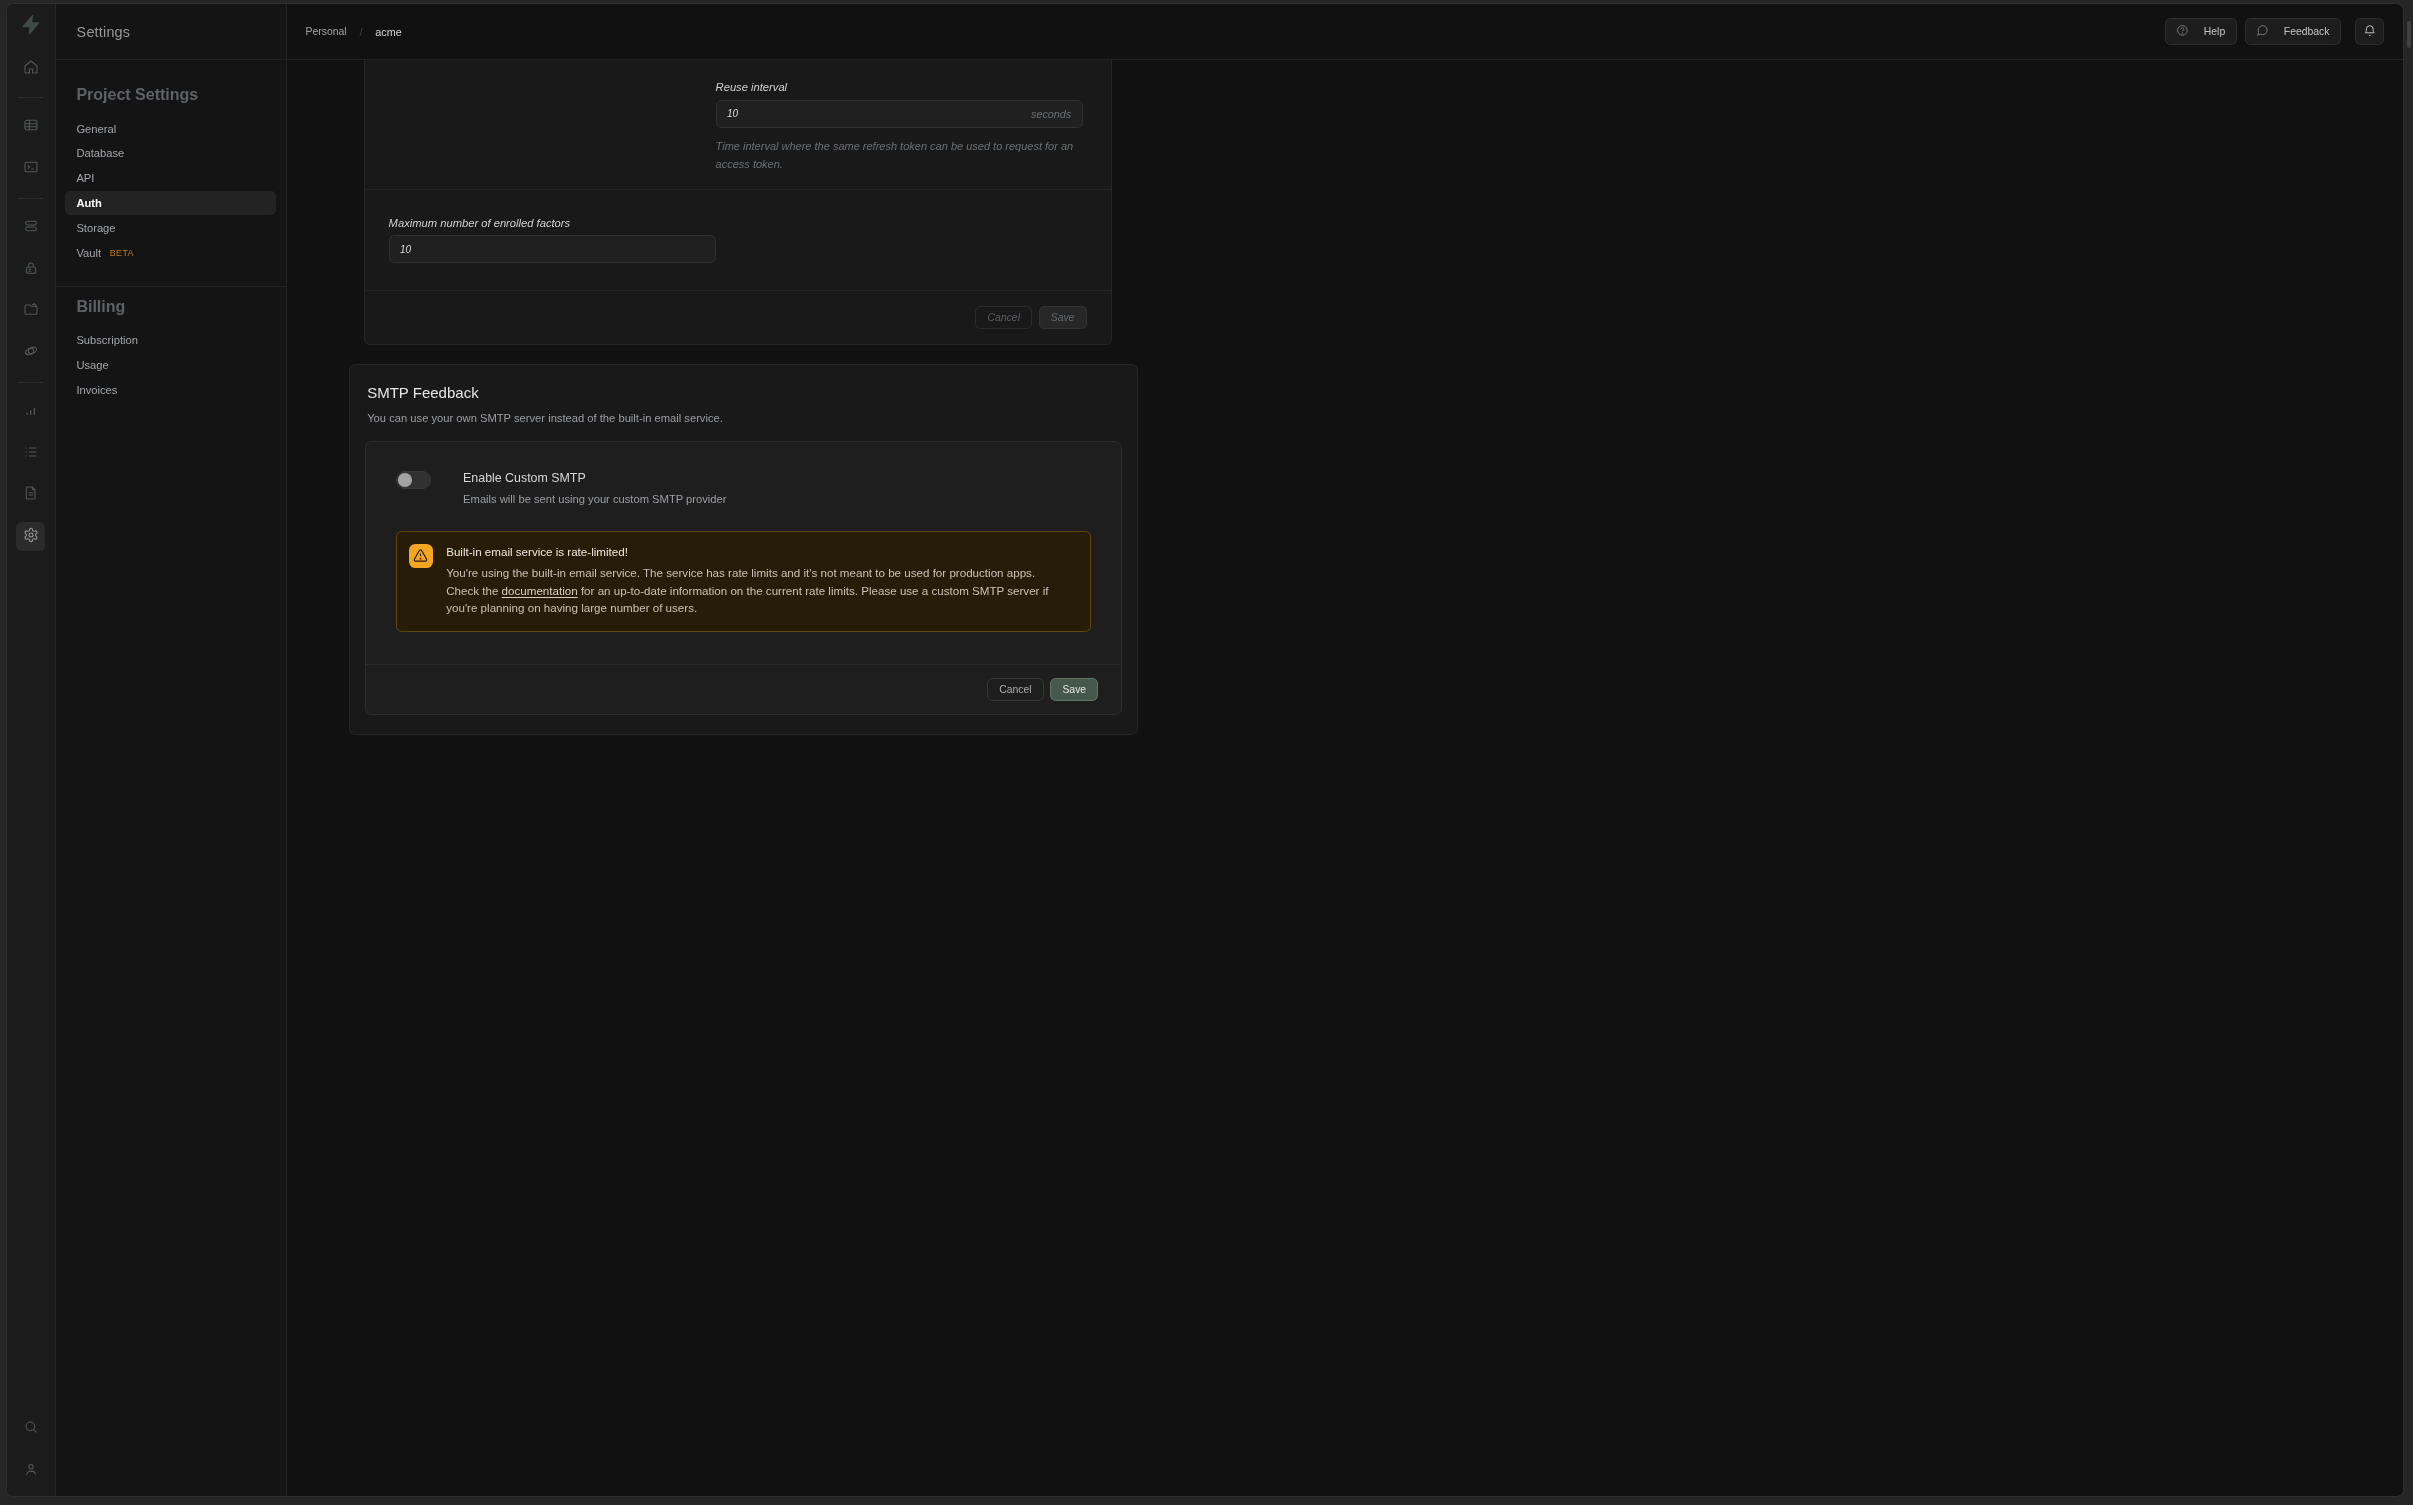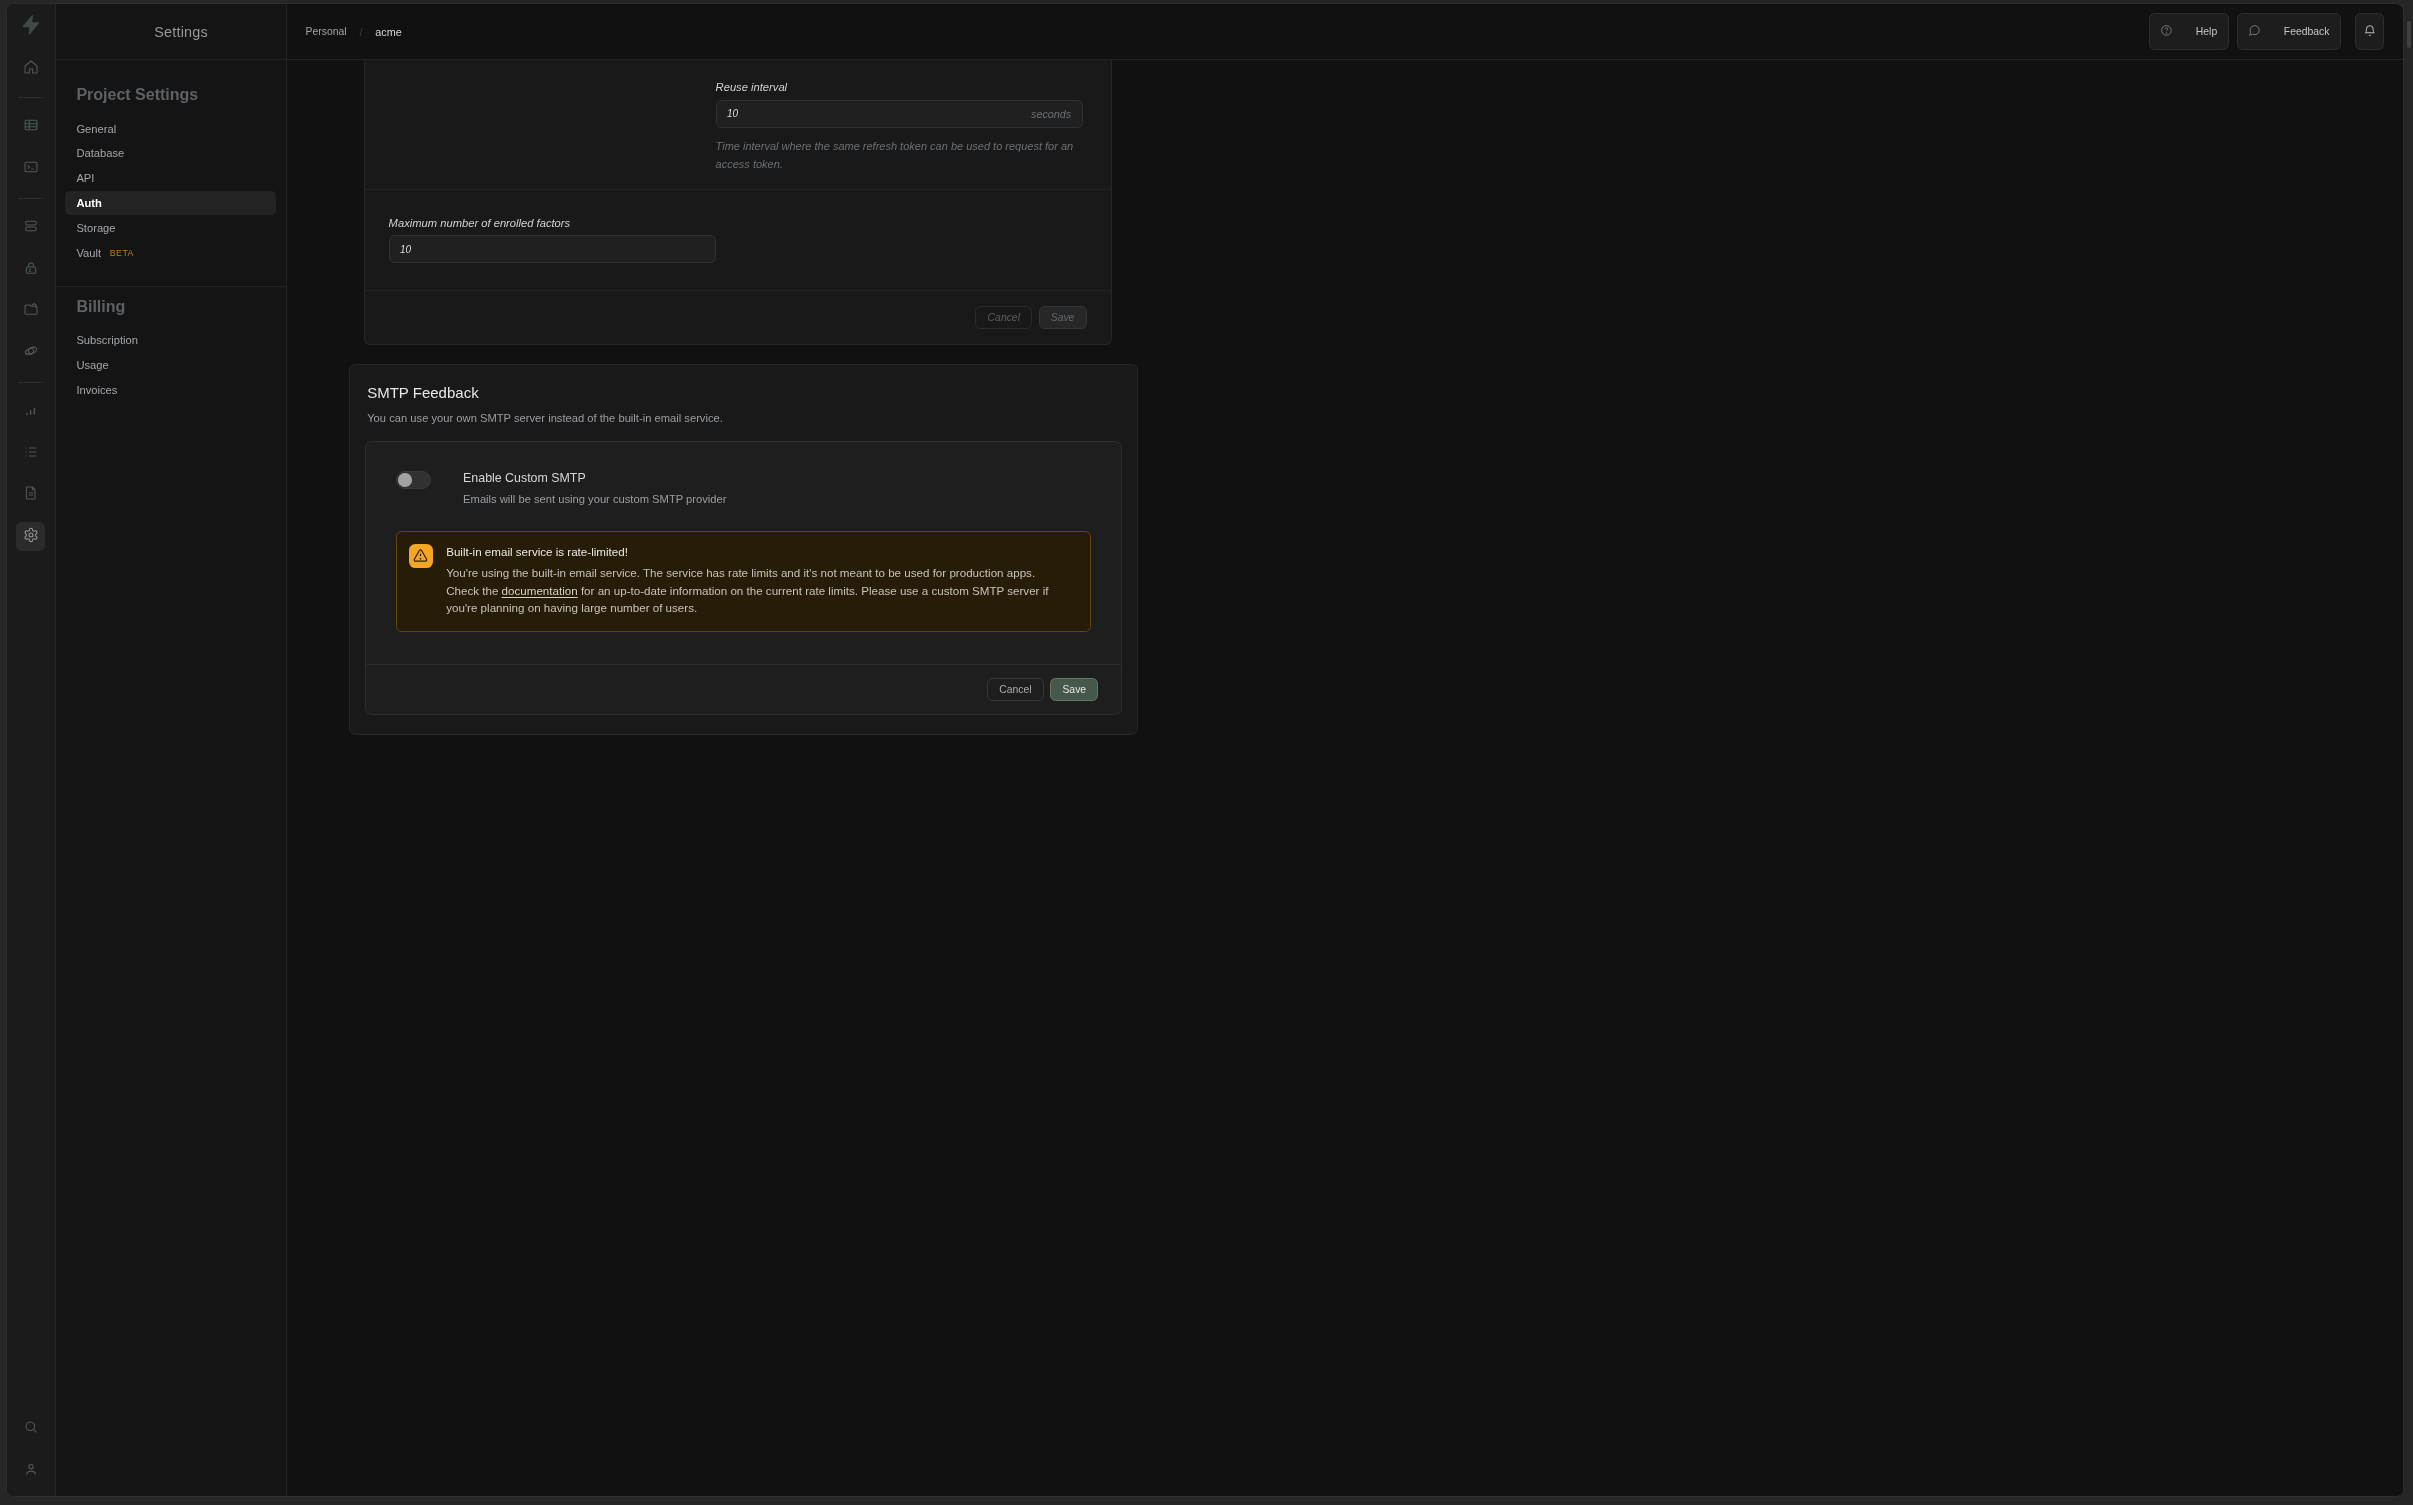--- a/index.html
+++ b/index.html
@@ -19,39 +19,39 @@
   .rail-btn.active { background:#2b2b2b; color:#969d96; }
   .rail-divider { width:25.5px; height:0.8px; background:#2c2c2c; margin:1.6px 0 14.4px 0; flex:0 0 auto; }
   .rail-spacer { flex:1 1 auto; }
   .rail svg { width:16px; height:16px; }
   .rail .logo svg { width:21px; height:21px; }
 
   
   .menu { width:231px; flex:0 0 231px; background:#141414; border-right:0.8px solid #242424;
     display:flex; flex-direction:column; }
   .menu-header { height:56px; flex:0 0 56px; border-bottom:0.8px solid #222222;
-    display:flex; align-items:center; padding-left:21px;justify-content:center; }
+    display:flex; align-items:center; padding-left:21px; }
   .menu-title { font-size:14.4px; color:#969899; letter-spacing:0.2px; }
   .menu-nav { padding:14.4px 9.6px 0 9.6px; }
   .nav-heading { font-size:16px; color:#5e6165; padding-left:11.2px; margin:11.2px 0 12.8px 0;font-weight:bold; }
   .nav-item { height:24px; display:flex; align-items:center; padding-left:11.2px; margin-bottom:0.8px;
     font-size:11.2px; color:#a3a6aa; border-radius:4.8px; cursor:pointer; }
   .nav-item.active { background:#232323; color:#ffffff; font-weight:bold; }
   .nav-badge { font-size:8.8px; color:#bf7e1a; margin-left:8.8px; letter-spacing:0.4px; }
   .menu-divider { height:0.8px; background:#232323; margin:21px -9.6px 4.8px -9.6px; }
 
   
   .main { flex:1 1 auto; display:flex; flex-direction:column; min-width:0; }
   .main-header { height:56px; flex:0 0 56px; border-bottom:0.8px solid #222222;
     display:flex; align-items:center; padding:0 19px; }
   .crumb-org { font-size:10.4px; color:#a0a3a7; cursor:pointer; }
   .crumb-sep { font-size:11.2px; color:#3c4044; margin:0 12.8px; }
   .crumb-project { font-size:10.8px; color:#d6d7d9; cursor:pointer; }
   .header-actions { margin-left:auto; display:flex; align-items:center; gap:8px; }
-  .hbtn { height:37px; display:flex; align-items:center; gap:23px; padding:0 10.4px;
+  .hbtn { height:27px; display:flex; align-items:center; gap:15px; padding:0 10.4px;
     background:#1d1d1d; border:0.8px solid #2e2e2e; border-radius:5.6px; font-size:10.4px;
     color:#c4c6c9; cursor:pointer; }
   .hbtn svg { width:12.8px; height:12.8px; color:#7d8288; }
   .bell-btn { width:29px; justify-content:center; padding:0; margin-left:6.4px; }
   .bell-btn svg { width:13.6px; height:13.6px; color:#c4c6c9; }
 
   .content { flex:1 1 auto; overflow:hidden; background:#111111; }
 
   
   .top-card { margin-left:77px; width:748px; background:#191919;

